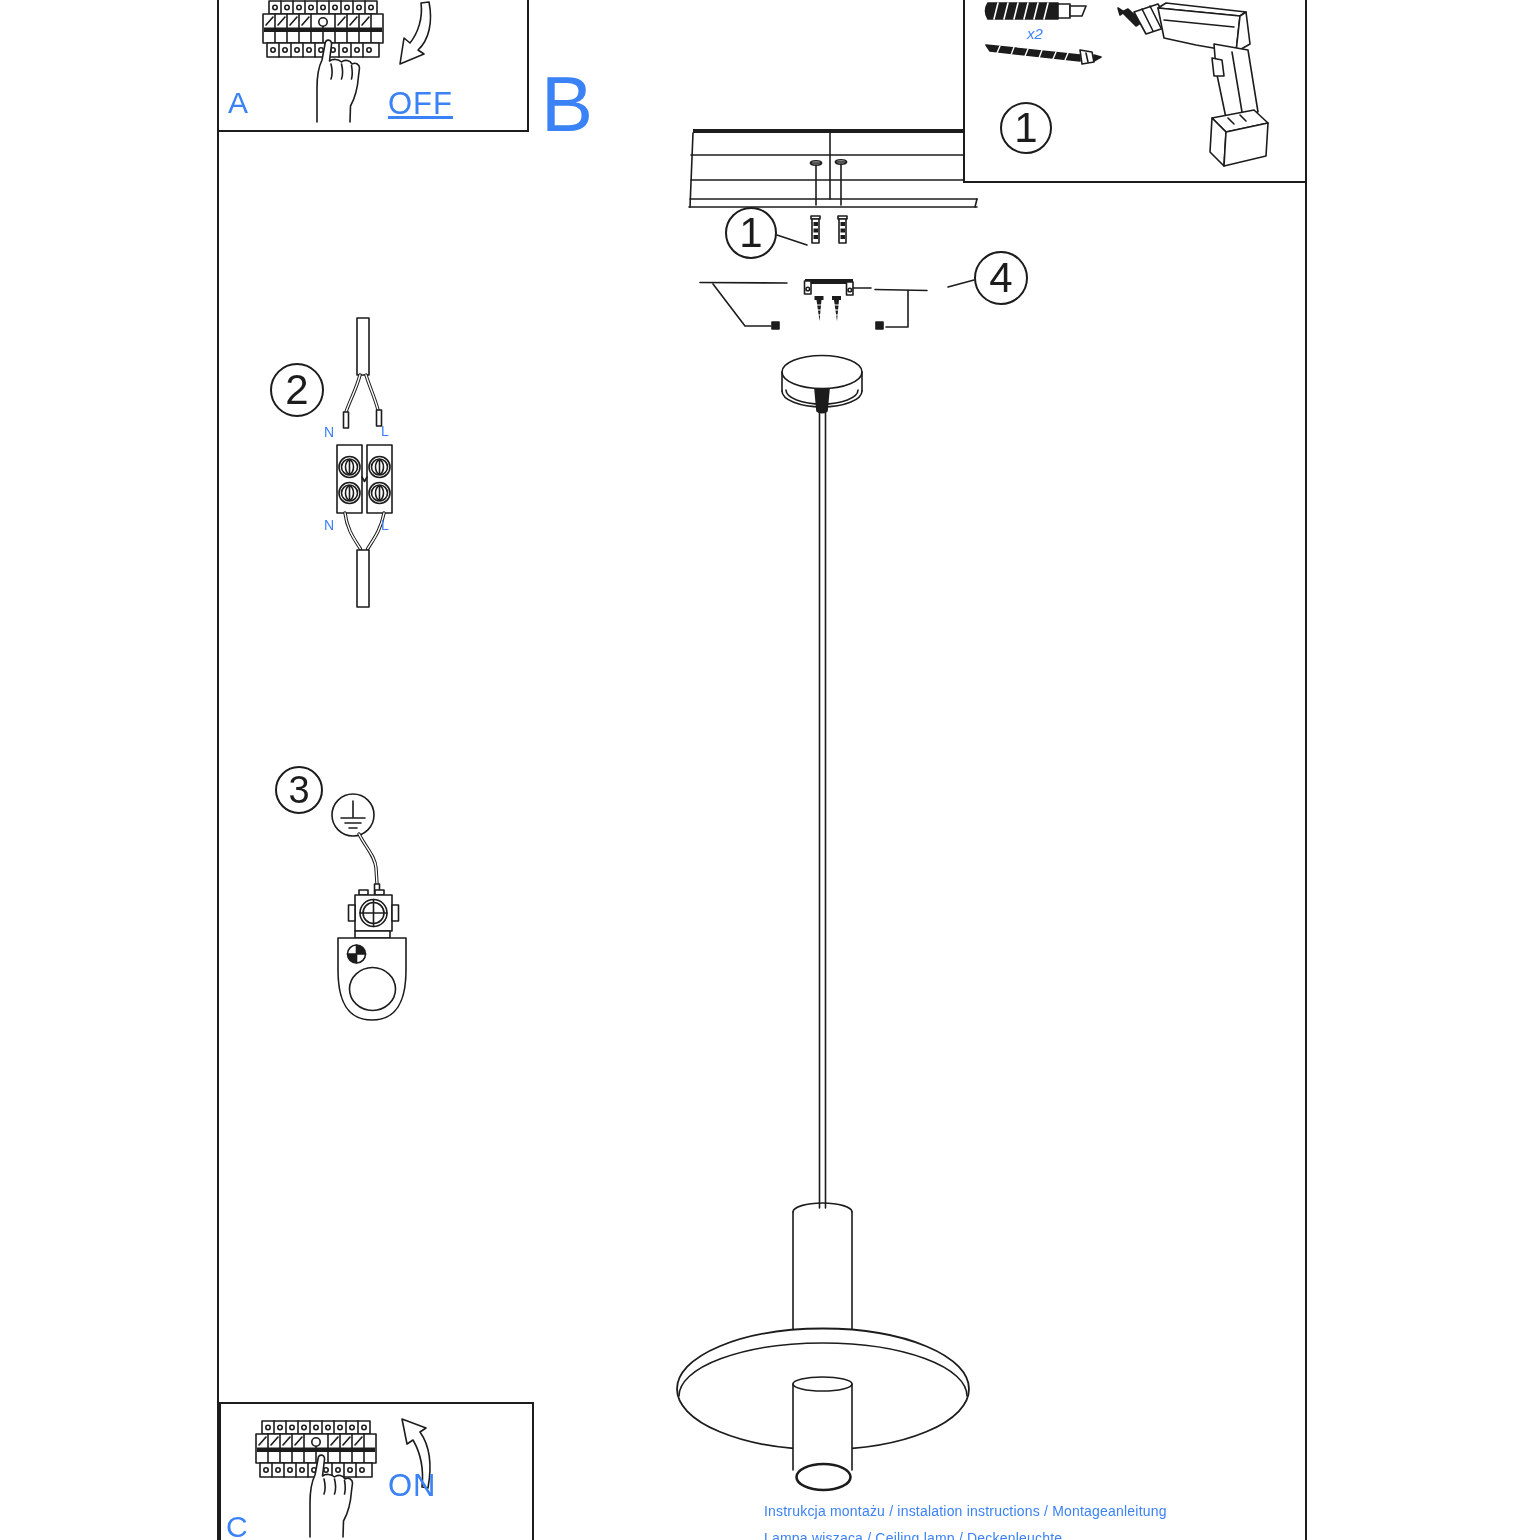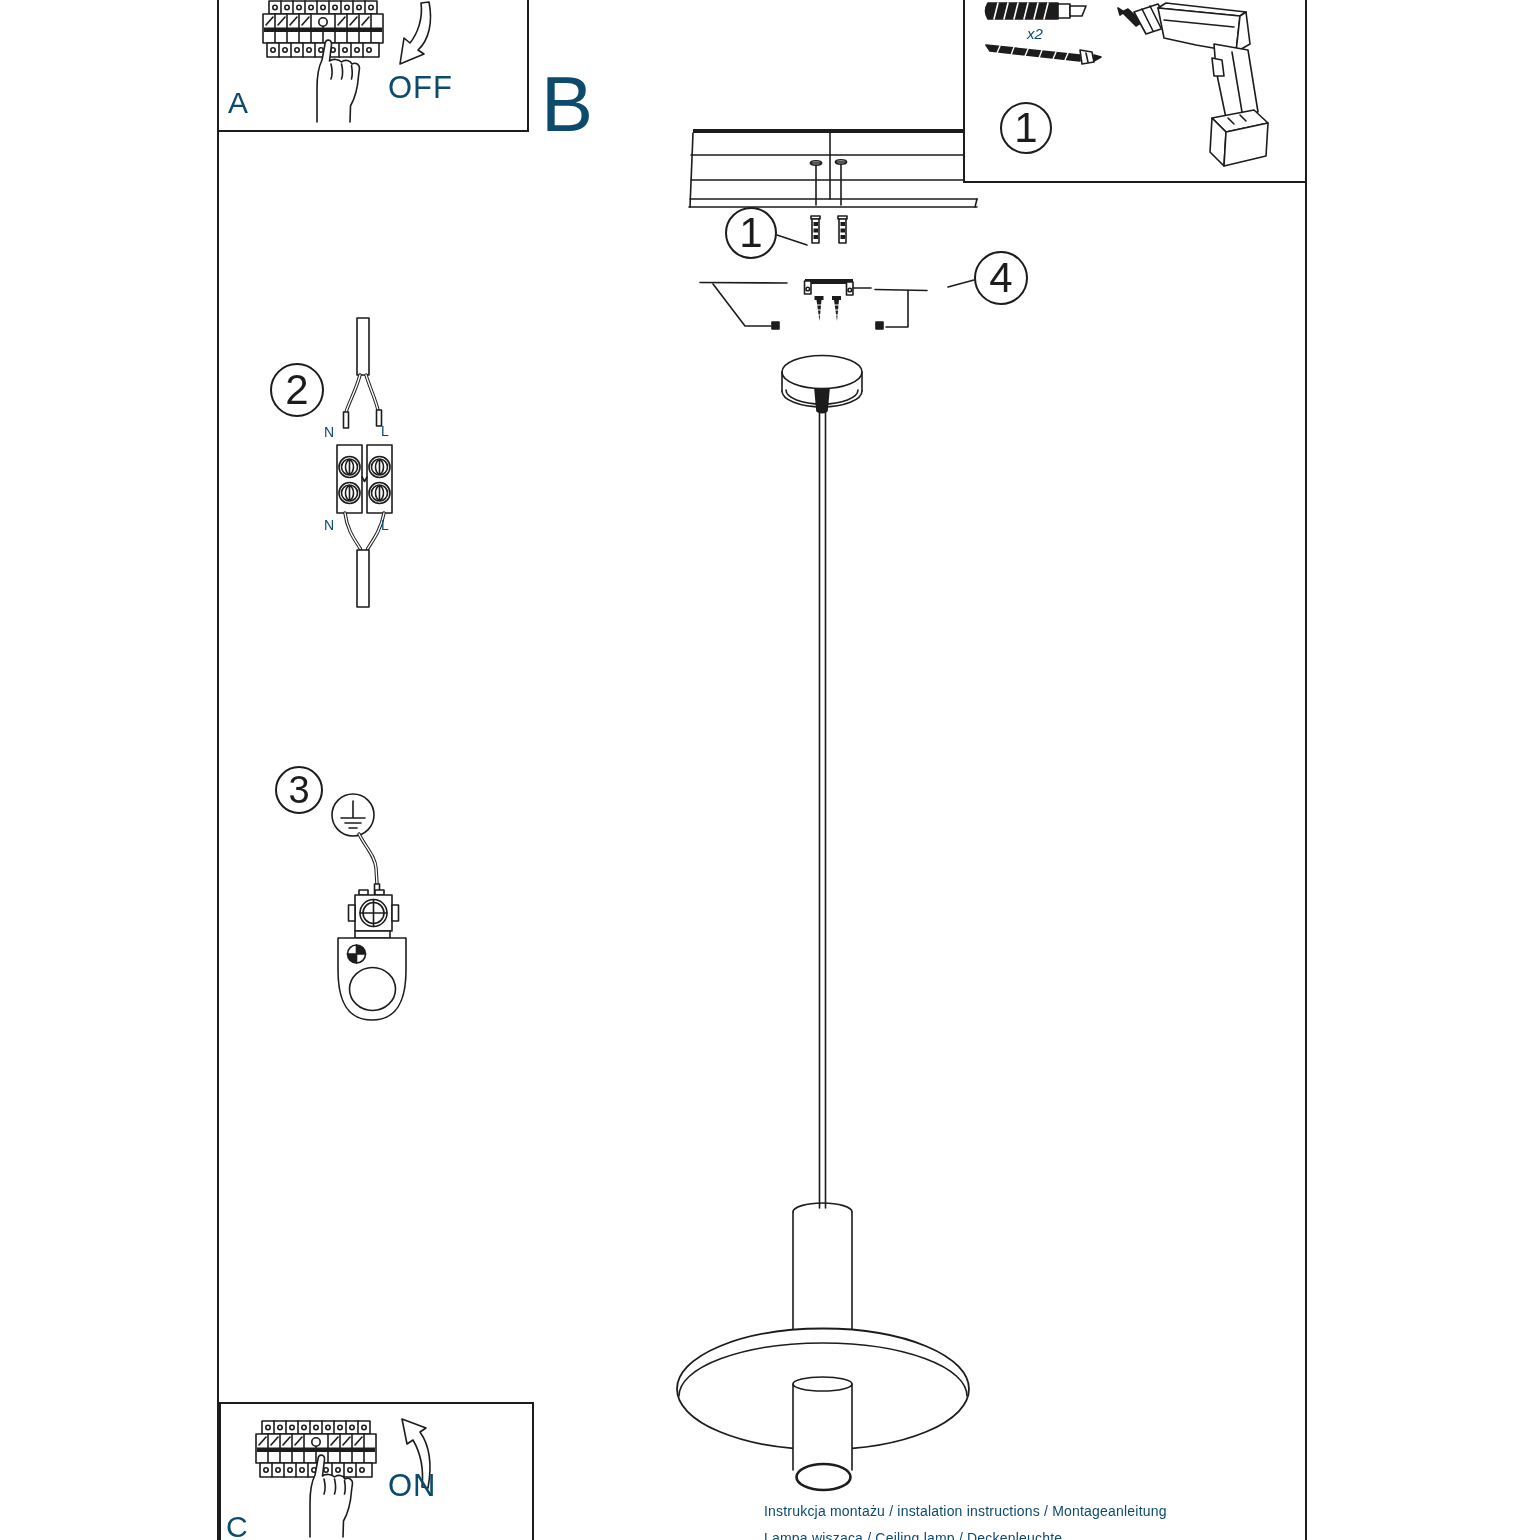--- a/index.html
+++ b/index.html
@@ -1,21 +1,21 @@
 <!DOCTYPE html>
 <html><head>
 <meta charset="utf-8">
 <style>
   html,body{margin:0;padding:0;}
   body{width:1540px;height:1540px;position:relative;overflow:hidden;
        background:#ffffff;font-family:"Liberation Sans",sans-serif;color:#1c1c1c;}
   .art{position:absolute;left:0;top:0;}
   .border-v{position:absolute;width:2px;background:#1c1c1c;top:0;height:1540px;}
   .panel{position:absolute;border:2px solid #1c1c1c;background:transparent;box-sizing:border-box;}
-  .lbl{position:absolute;line-height:1;white-space:nowrap;color:#0c4a6e;}
+  .lbl{position:absolute;line-height:1;white-space:nowrap;color:#3b82f6;}
   .big-letter{font-size:30px;}
   .huge-letter{font-size:78px;}
   .action{font-size:31px;letter-spacing:1px;}
   .circle-num{position:absolute;border:2px solid #1c1c1c;border-radius:50%;
       display:flex;align-items:center;justify-content:center;
       font-size:42px;background:#fff;box-sizing:border-box;}
   .small-lbl{font-size:14px;}
   .x2{font-size:15px;font-style:italic;}
   .footer{font-size:14px;letter-spacing:0.2px;}
   svg *{vector-effect:none;}
@@ -308,21 +308,21 @@
 </svg>
 
 <div class="border-v" style="left:217px;"></div>
 <div class="border-v" style="left:1305px;"></div>
 
 <div class="panel" style="left:217px;top:-2px;width:312px;height:134px;"></div>
 <div class="panel" style="left:963px;top:-2px;width:344px;height:185px;"></div>
 <div class="panel" style="left:219px;top:1402px;width:315px;height:140px;border-bottom:none;"></div>
 
 <div class="lbl big-letter" style="left:228px;top:88px;">A</div>
-<div class="lbl action" style="left:388px;top:72px;">OFF</div>
+<div class="lbl action" style="left:388px;top:88px;text-decoration:underline;">OFF</div>
 <div class="lbl huge-letter" style="left:541px;top:65px;">B</div>
 
 <div class="lbl x2" style="left:1027px;top:26px;">x2</div>
 <div class="circle-num" style="left:1000px;top:102px;width:52px;height:52px;">1</div>
 
 <div class="circle-num" style="left:725px;top:207px;width:52px;height:52px;">1</div>
 <div class="circle-num" style="left:974px;top:251px;width:54px;height:54px;">4</div>
 <div class="circle-num" style="left:270px;top:363px;width:54px;height:54px;">2</div>
 <div class="circle-num" style="left:275px;top:766px;width:48px;height:48px;font-size:38px;">3</div>
 

